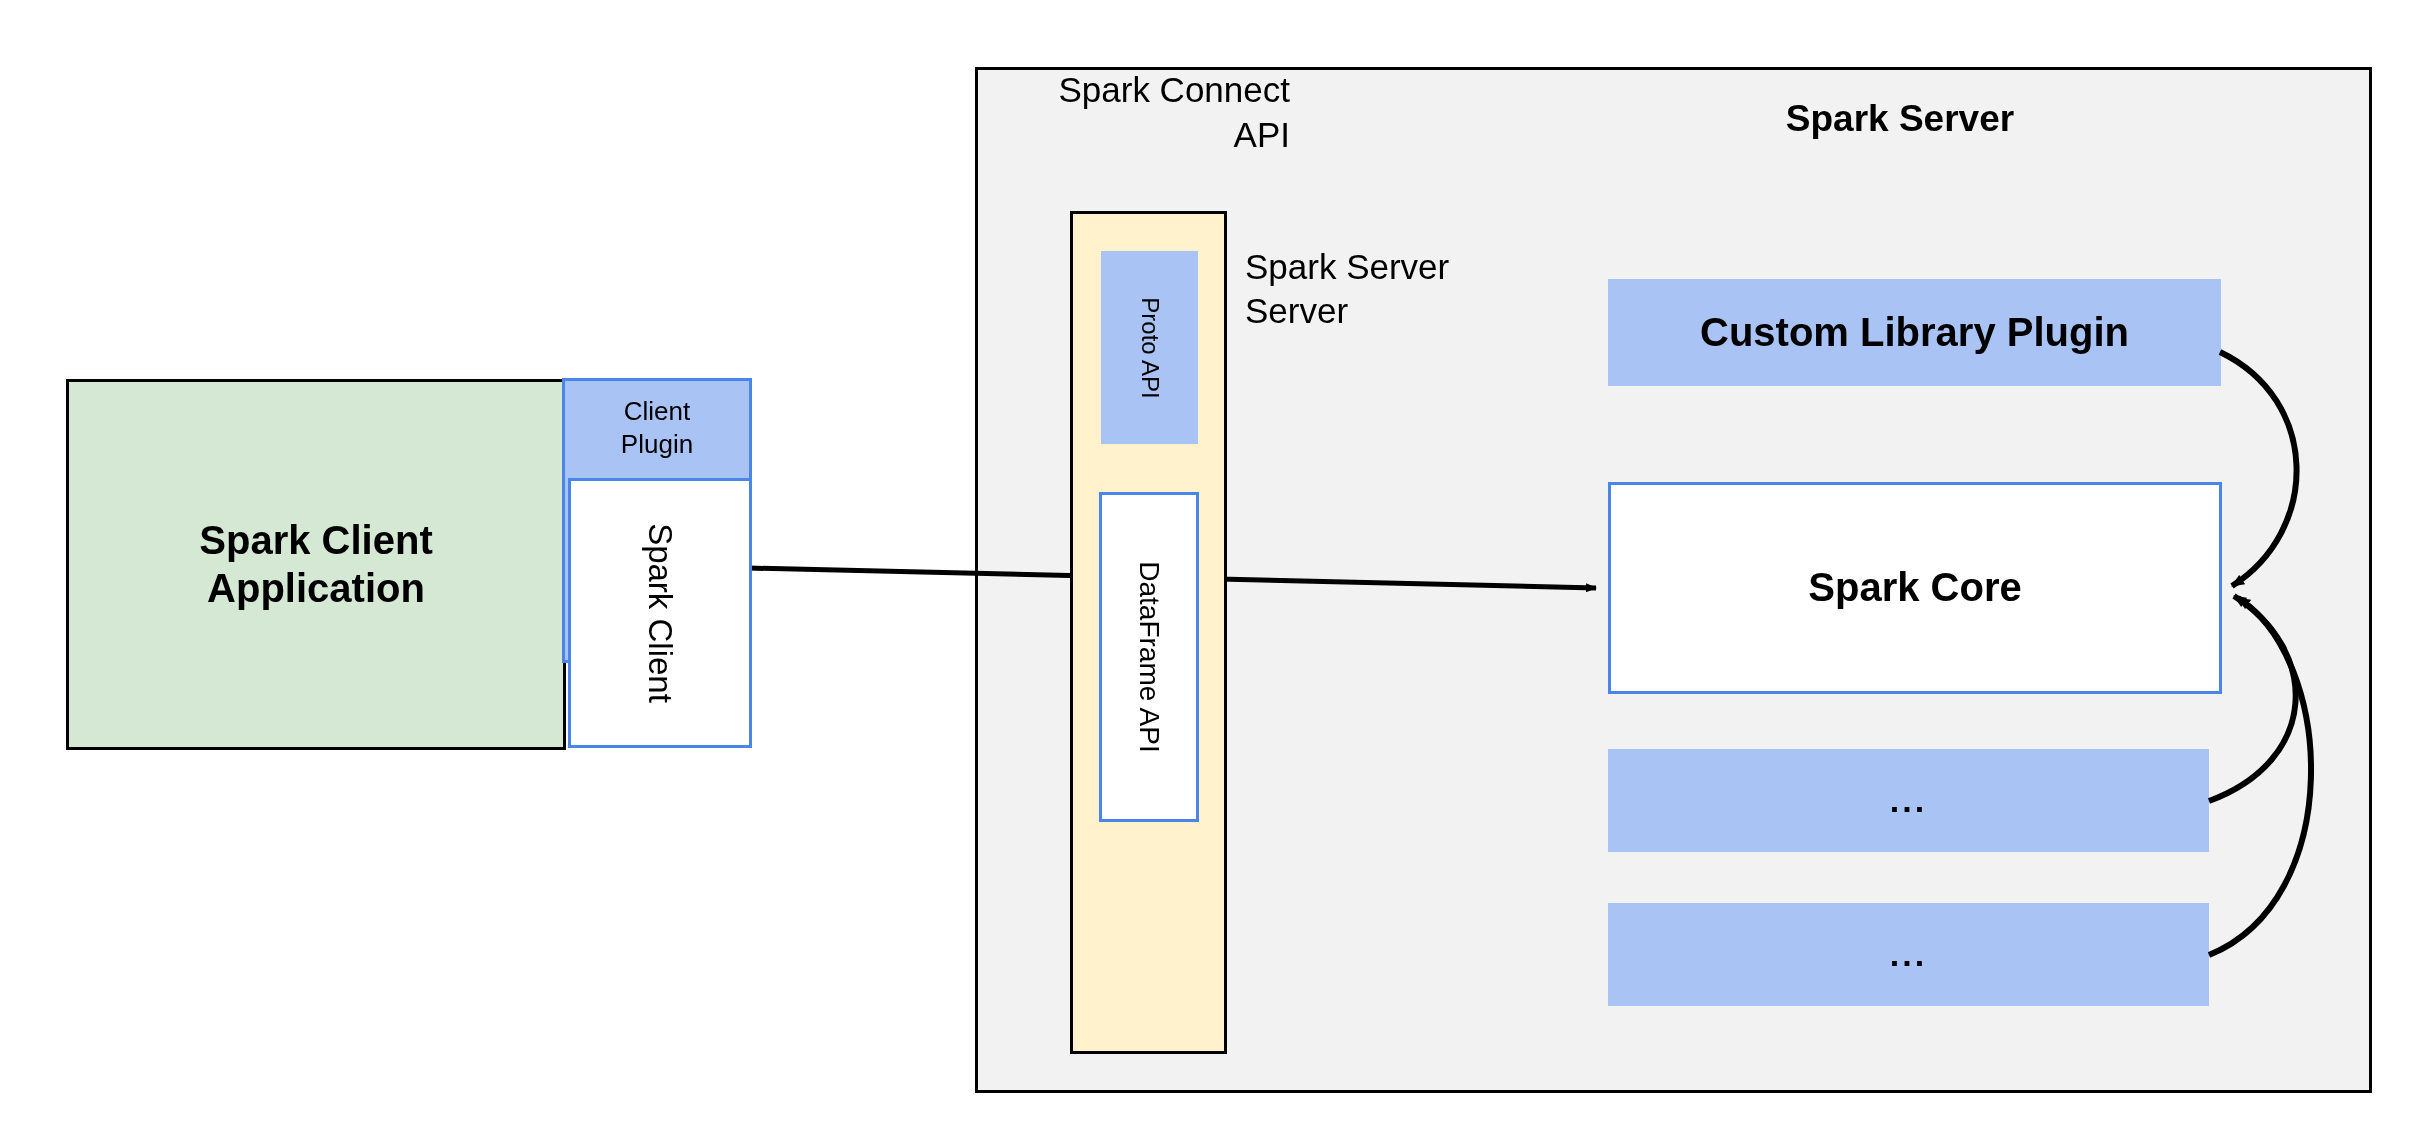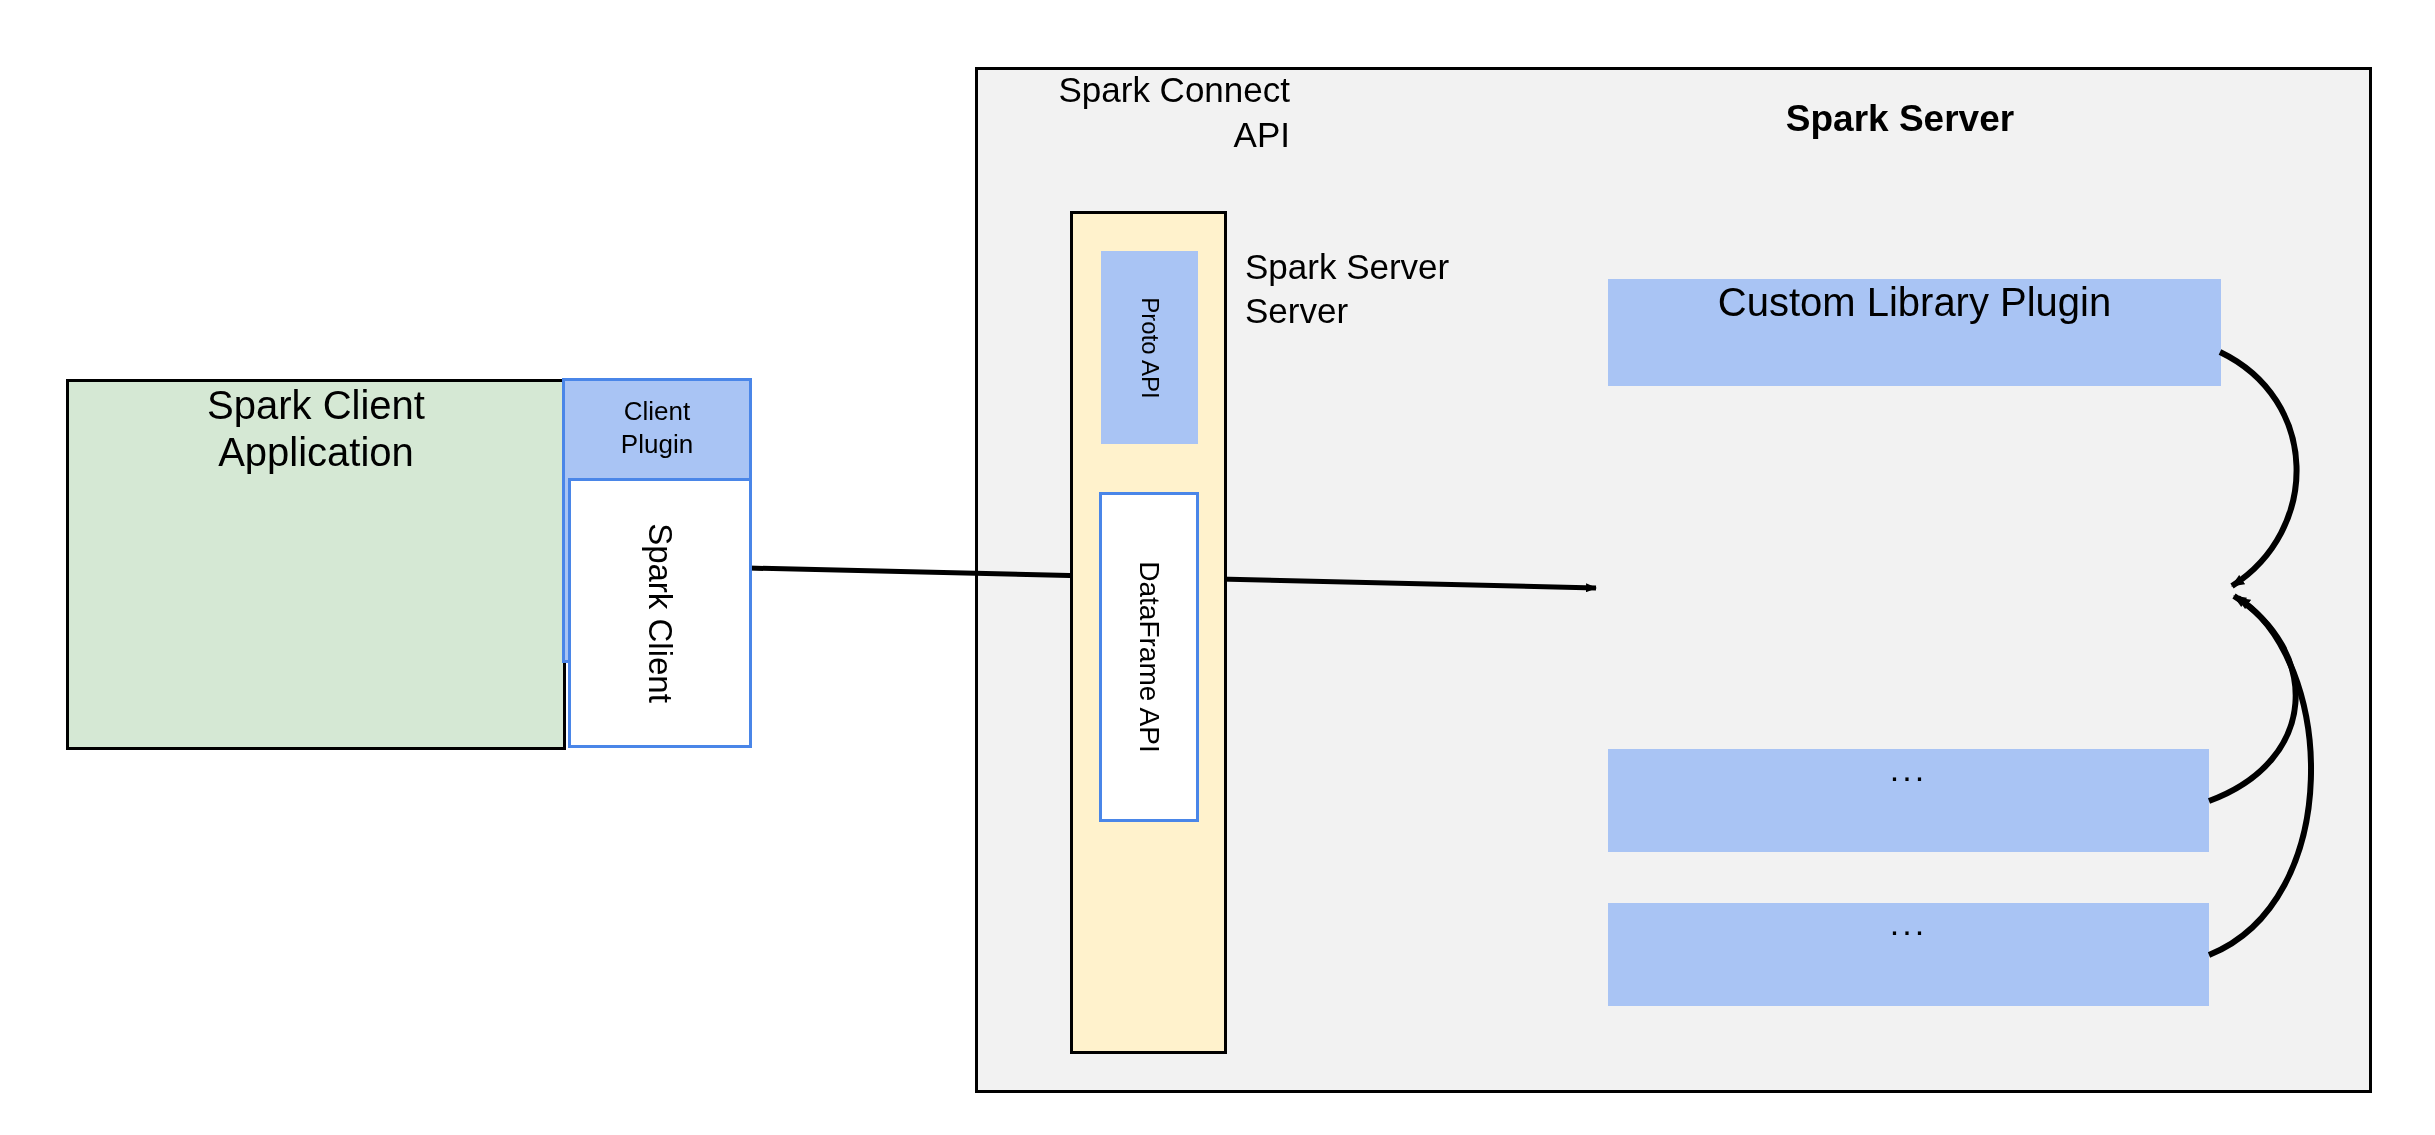--- a/index.html
+++ b/index.html
@@ -18,24 +18,25 @@
     position: relative;
     width: 2435px;
     height: 1135px;
     background: #ffffff;
   }
 
   .box { position: absolute; box-sizing: border-box; }
 
   .ctr {
     display: flex;
-    align-items: flex-start;
+    align-items: center;
     justify-content: center;
     text-align: center;
     line-height: 1.18;
+    font-weight: bold;
   }
 
   
   #client-app {
     left: 66px; top: 379px; width: 500px; height: 371px;
     background: #d5e8d4;
     border: 3px solid #000000;
     font-size: 40px;
     z-index: 3;
   }
@@ -199,20 +200,23 @@
     </div>
     <div id="dataframe-api">
       <span class="vtext" id="dataframe-api-label">DataFrame API</span>
     </div>
   </div>
 
   <div class="box ctr" id="custom-library-plugin">
     <span>Custom Library Plugin</span>
   </div>
 
+  <div class="box ctr" id="spark-core">
+    <span>Spark Core</span>
+  </div>
 
   <div class="box ctr" id="ellipsis-1">
     <span>...</span>
   </div>
 
   <div class="box ctr" id="ellipsis-2">
     <span>...</span>
   </div>
 
   <svg id="arrows-over" width="2435" height="1135">

